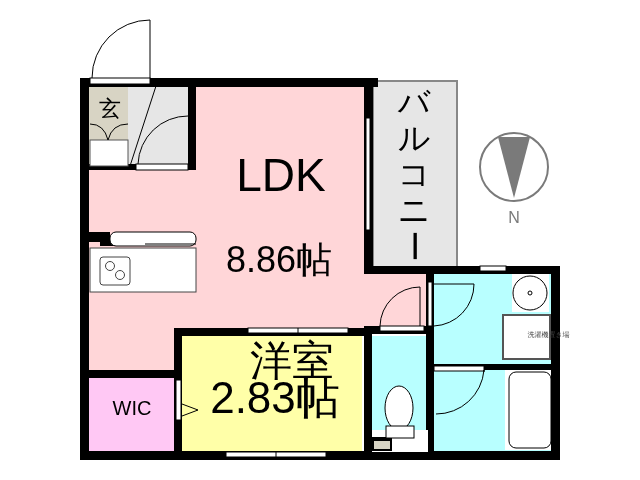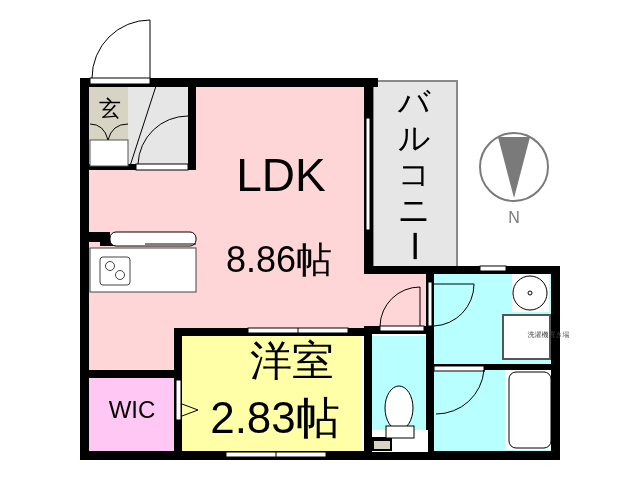--- a/index.html
+++ b/index.html
@@ -131,19 +131,19 @@
 
 <div class="abs" style="left:392px;top:86px;width:44px;height:176px;display:flex;flex-direction:column;align-items:center;justify-content:space-between;font-size:32px;line-height:1;">
   <span>バ</span>
   <span>ル</span>
   <span>コ</span>
   <span>ニ</span>
   <span style="display:inline-block;transform:rotate(90deg);">ー</span>
 </div>
 
 <div class="label" style="left:212px;top:340px;width:160px;font-size:42px;">洋室</div>
-<div class="label" style="left:190px;top:396px;width:170px;font-size:44px;font-family:'Liberation Sans',sans-serif;">2.83帖</div>
+<div class="label" style="left:190px;top:376px;width:170px;font-size:44px;font-family:'Liberation Sans',sans-serif;">2.83帖</div>
 
-<div class="label" style="left:90px;top:398px;width:84px;font-size:24px;font-family:'Liberation Sans',sans-serif;">WIC</div>
+<div class="label" style="left:90px;top:398px;width:84px;font-size:20px;font-family:'Liberation Sans',sans-serif;">WIC</div>
 
 <div class="label" style="left:525px;top:332px;width:47px;font-size:7px;color:#444;white-space:nowrap;">洗濯機置き場</div>
 
 <div class="label" style="left:502px;top:210px;width:24px;font-size:16px;color:#7a7a7a;font-family:'Liberation Sans',sans-serif;">N</div>
 
 </body></html>

